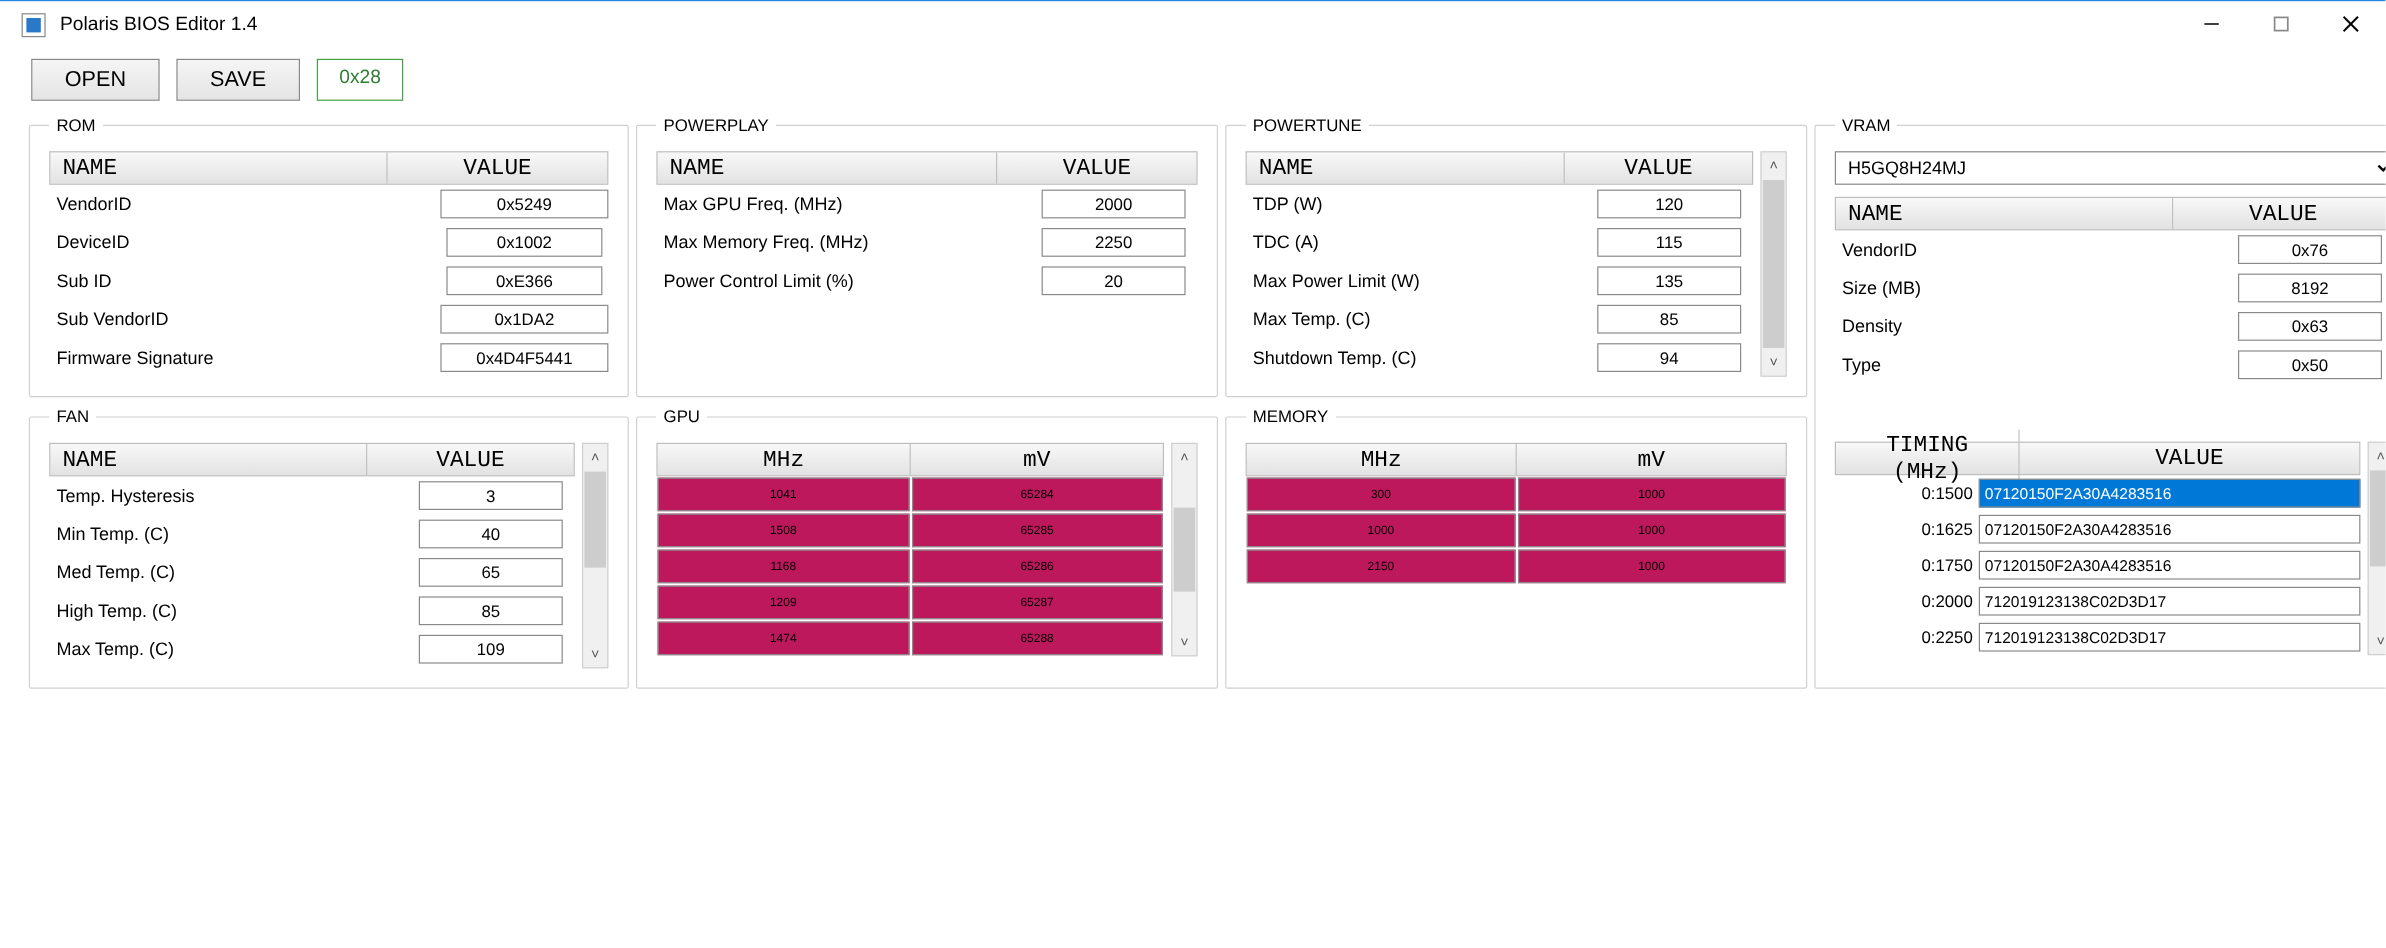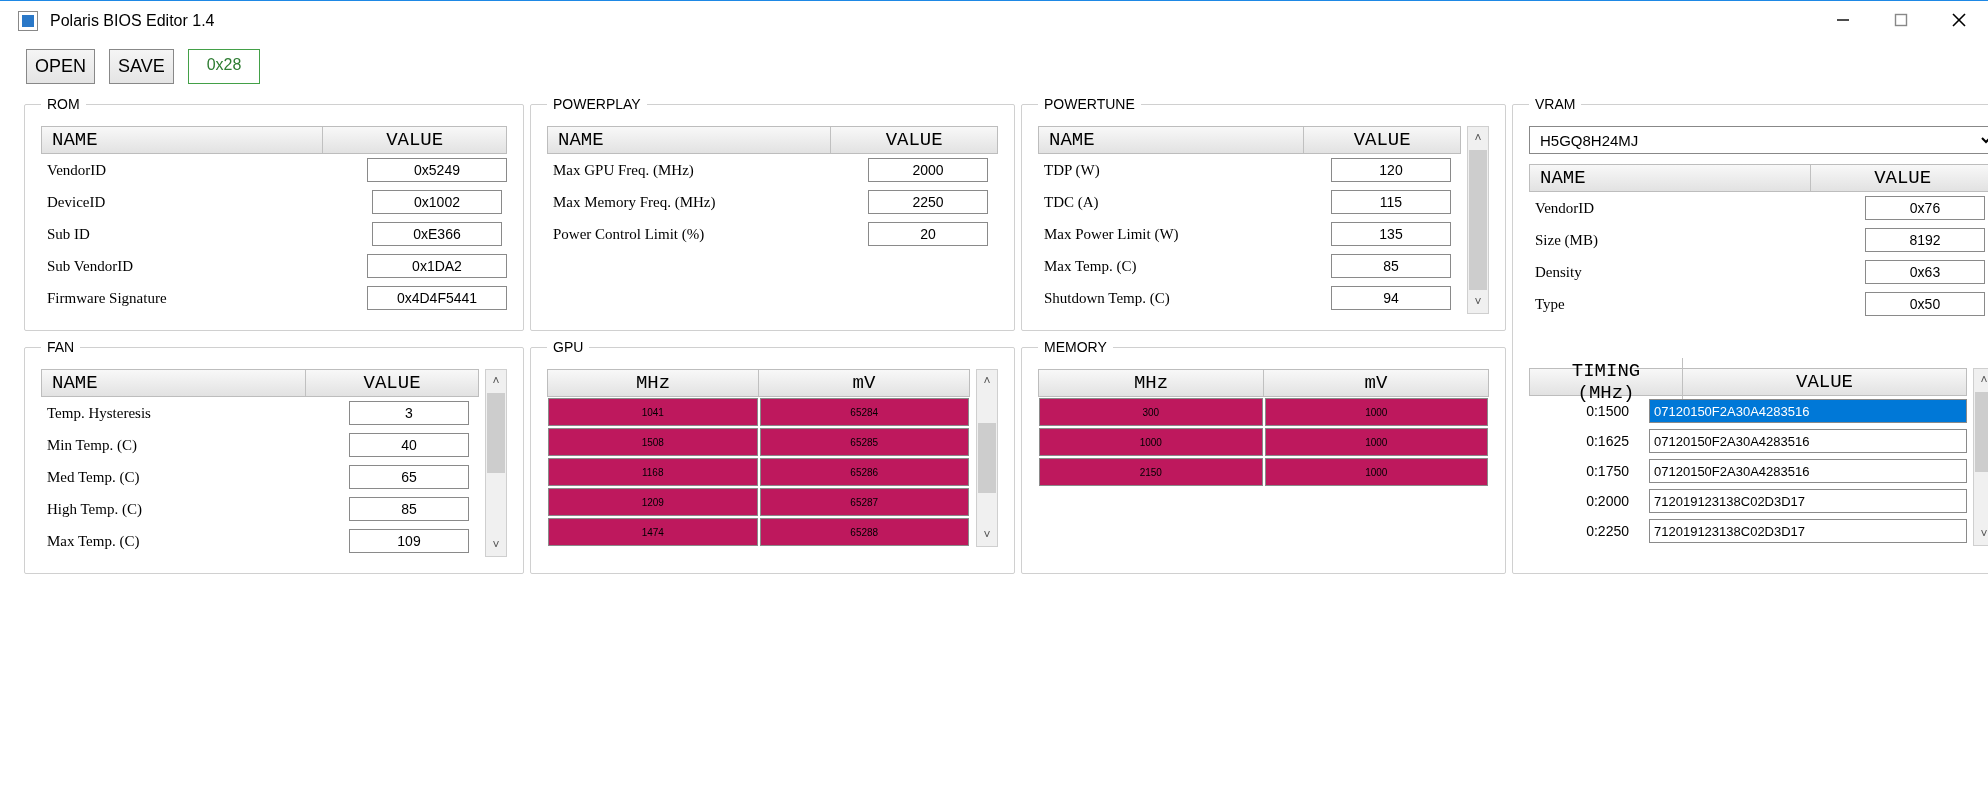--- a/index.html
+++ b/index.html
@@ -7,54 +7,54 @@
   .window { width: 1988px; height: 790px; border-top: 1px solid #1e88e5; position: relative; }
   .titlebar { height: 40px; display: flex; align-items: center; padding: 0 0 0 18px; }
   .app-icon { width: 20px; height: 20px; border: 1px solid #888; display: inline-block; position: relative; margin-right: 12px; }
   .app-icon::after { content: ""; position: absolute; left:3px; top:3px; right:3px; bottom:3px; background:#2a78c8; }
   .title-text { font-size: 16px; }
   .win-controls { position: absolute; right: 0; top: 0; display: flex; height: 38px; }
   .win-btn { width: 58px; display: flex; align-items: center; justify-content: center; font-size: 14px; }
   .win-btn svg { width: 14px; height: 14px; }
 
   .toolbar { display: flex; gap: 14px; padding: 8px 26px 12px 26px; }
-  .tbtn { border: 1px solid #888; background: linear-gradient(#f5f5f5,#e4e4e4); padding: 6px 8px; font-size: 18px; cursor: pointer; }
+  .tbtn { border: 1px solid #888; background: linear-gradient(#f5f5f5,#e4e4e4); padding: 6px 27px; font-size: 18px; cursor: pointer; }
   .status-box { border: 1px solid #43a047; background: #fff; color: #2e7d32; padding: 6px 18px; font-size: 16px; }
 
   .grid { display: grid; grid-template-columns: 500px 485px 485px 500px; column-gap: 6px; row-gap: 8px; padding: 0 24px; }
   fieldset { border: 1px solid #d0d0d0; border-radius: 2px; margin: 0; padding: 14px 16px 16px 16px; min-height: 0; position: relative; }
   legend { font-size: 14px; padding: 0 6px; color: #000; }
 
   .table { }
   .thead { display: flex; background: linear-gradient(#f8f8f8,#e2e2e2); border: 1px solid #bdbdbd; height: 28px; align-items: center; }
   .th { flex: 1; padding: 2px 10px; font-size: 19px; border-right: 1px solid #c0c0c0; font-family: Liberation Mono, monospace; }
   .th:last-child { border-right: none; }
   .th.center { text-align: center; }
 
   .row { display: flex; align-items: center; height: 32px; }
-  .row .label { flex: 1; padding: 0 6px; font-size: 15px; font-family: Liberation Serif, serif; }
+  .row .label { flex: 1; padding: 0 6px; font-size: 15px; }
   .row .valcell { width: 140px; display:flex; justify-content:center; }
   .valbox { border: 1px solid #8a8a8a; background:#fff; width: 120px; height: 24px; text-align: center; font-size: 14px; display:flex; align-items:center; justify-content:center; }
 
   .scrollarea { display: flex; }
   .scroll-content { flex: 1; }
   .scrollbar { width: 22px; border: 1px solid #cfcfcf; margin-left: 6px; background: #f0f0f0; display: flex; flex-direction: column; justify-content: space-between; }
   .scrollbar .arrow { text-align: center; font-size: 12px; color: #555; height: 22px; line-height: 22px; }
   .scrollbar .thumb { flex: 1; margin: 1px; background: #cdcdcd; }
   .scrollbar.partial .thumb { flex: none; }
 
   .two-col .thead .th { text-align: center; }
   .two-col-row { display: flex; height: 30px; }
   .two-col-row .cell { flex:1; border:1px solid #8a8a8a; margin: 1px; text-align:center; font-size:10px; display:flex; align-items:center; justify-content:center; background:#be185d; }
 
   .vram-select { width: 100%; height: 28px; border: 1px solid #888; font-size: 15px; padding: 2px 6px; margin-bottom: 10px; background:#fff; }
   
   .timing-thead { display: flex; background: linear-gradient(#f8f8f8,#e2e2e2); border: 1px solid #bdbdbd; height: 28px; align-items: center; }
   .timing-row { display:flex; align-items:center; height:30px; }
-  .timing-row .tlabel { width: 120px; text-align:right; padding-right: 20px; font-size:14px; }
+  .timing-row .tlabel { width: 120px; text-align:right; padding-right: 5px; font-size:14px; }
   .timing-row .tval { flex:1; border:1px solid #8a8a8a; background:#fff; height:24px; font-size:13px; padding:0 4px; display:flex; align-items:center; overflow:hidden; white-space:nowrap; }
   .timing-row .tval.sel { background:#0078d7; color:#fff; }
 </style>
 </head>
 <body>
 
 <div class="window">
   <div class="titlebar">
     <span class="app-icon"></span>
     <span class="title-text">Polaris BIOS Editor 1.4</span>

